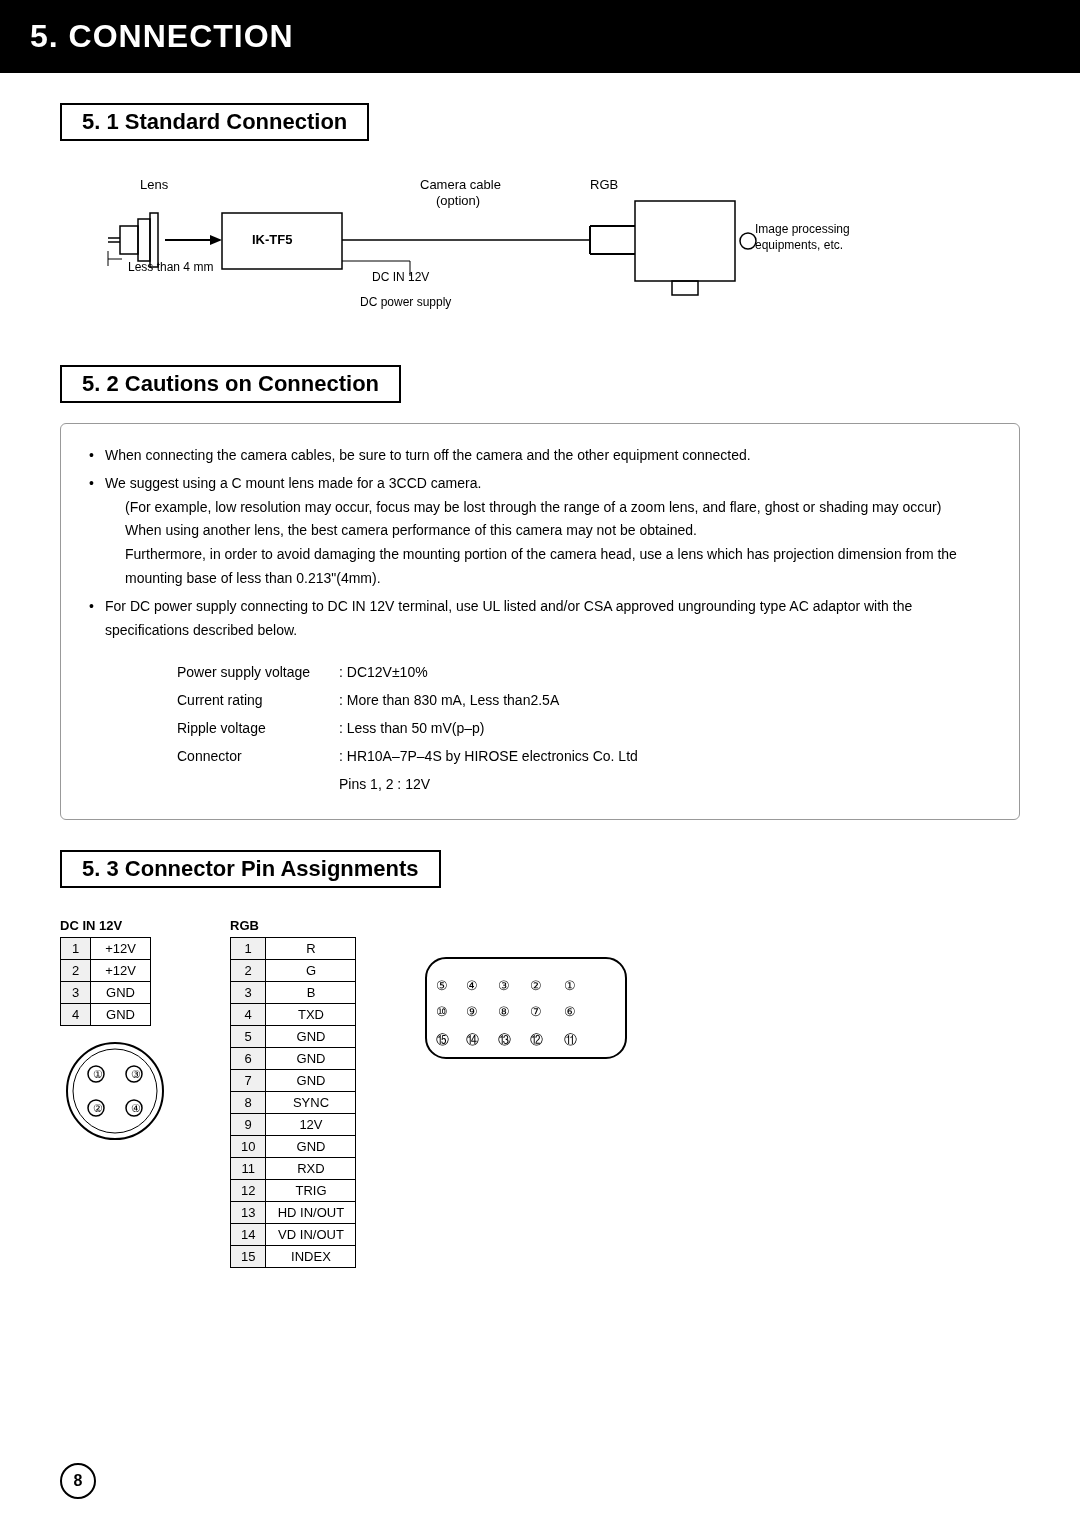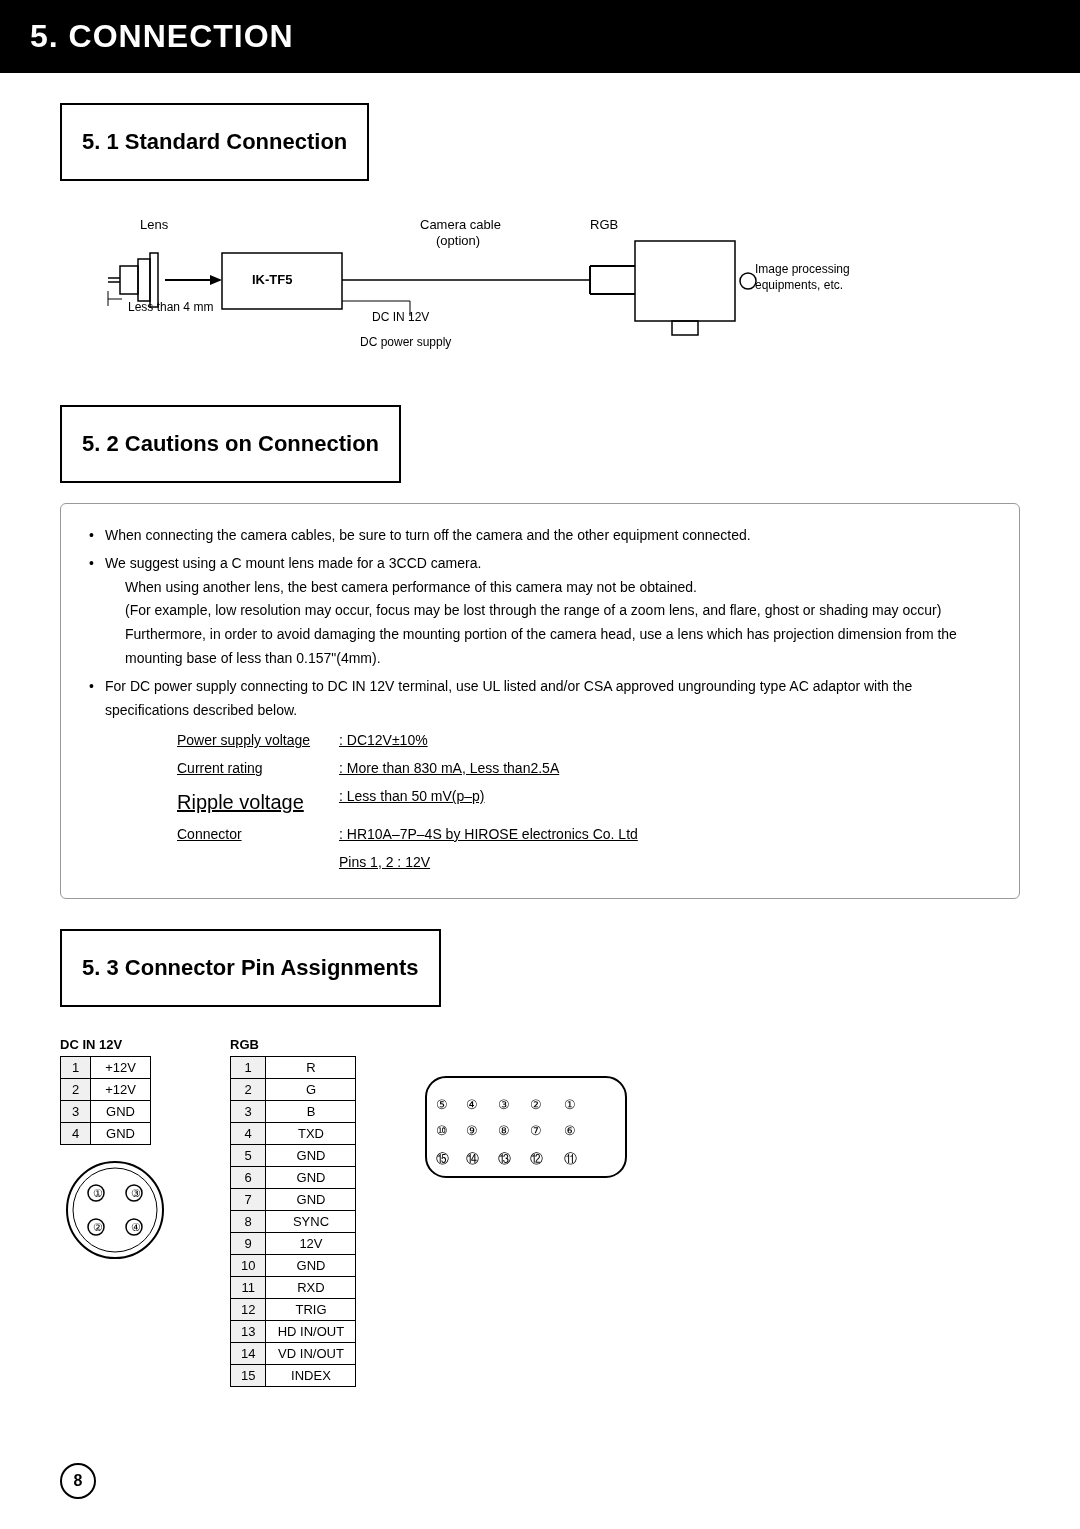--- a/index.html
+++ b/index.html
@@ -27,21 +27,21 @@
       margin: 0 -60px 30px -60px;
       font-size: 32px;
       font-weight: bold;
       letter-spacing: 1px;
     }
 
     
     .section-header {
       display: inline-block;
       border: 2.5px solid #000;
-      padding: 24px 20px;
+      padding: 4px 20px;
       font-size: 22px;
       font-weight: bold;
       margin-bottom: 20px;
     }
 
     
     .cautions-box {
       border: 1.5px solid #999;
       border-radius: 6px;
       padding: 20px 28px;
@@ -67,22 +67,21 @@
       left: 0;
     }
 
     .cautions-box .sub-text {
       padding-left: 20px;
       display: block;
     }
 
     .spec-table {
       margin-left: 80px;
-      margin-top: 4px;
-      text-decoration: underline;
+      margin-top: 16px;
     }
 
     .spec-table tr td {
       padding: 1px 6px;
       font-size: 14px;
       vertical-align: top;
     }
 
     .spec-table tr td:first-child {
       min-width: 160px;
@@ -222,40 +221,40 @@
       <span>5. 2  Cautions on Connection</span>
     </div>
 
     <div class="cautions-box">
       <ul>
         <li>
           <span>When connecting the camera cables, be sure to turn off the camera and the other equipment connected.</span>
         </li>
         <li>
           <span>We suggest using a C mount lens made for a 3CCD camera.</span>
+          <span class="sub-text">(For example, low resolution may occur, focus may be lost through the range of a zoom lens, and flare, ghost or shading may occur)</span>
           <span class="sub-text">When using another lens, the best camera performance of this camera may not be obtained.</span>
-          <span class="sub-text">(For example, low resolution may occur, focus may be lost through the range of a zoom lens, and flare, ghost or shading may occur)</span>
-          <span class="sub-text">Furthermore, in order to avoid damaging the mounting portion of the camera head, use a lens which has projection dimension from the mounting base of less than 0.157"(4mm).</span>
+          <span class="sub-text">Furthermore, in order to avoid damaging the mounting portion of the camera head, use a lens which has projection dimension from the mounting base of less than 0.213"(4mm).</span>
         </li>
         <li>
           <span>For DC power supply connecting to DC IN 12V terminal, use UL listed and/or CSA approved ungrounding type AC adaptor with the specifications described below.</span>
         </li>
       </ul>
       <table class="spec-table">
         <tbody id="spec-tbody">
             <tr>
               <td style="padding-right: 12px; font-size: 14px;">Power supply voltage</td>
               <td style="font-size: 14px;">: DC12V±10%</td>
             </tr>
             <tr>
               <td style="padding-right: 12px; font-size: 14px;">Current rating</td>
               <td style="font-size: 14px;">: More than 830 mA, Less than2.5A</td>
             </tr>
             <tr>
-              <td style="padding-right: 12px; font-size: 20px;">Ripple voltage</td>
+              <td style="padding-right: 12px; font-size: 14px;">Ripple voltage</td>
               <td style="font-size: 14px;">: Less than 50 mV(p–p)</td>
             </tr>
             <tr>
               <td style="padding-right: 12px; font-size: 14px;">Connector</td>
               <td style="font-size: 14px;">: HR10A–7P–4S by HIROSE electronics Co. Ltd</td>
             </tr>
             <tr>
               <td style="padding-right: 12px; font-size: 14px;"></td>
               <td style="font-size: 14px;">Pins 1, 2 : 12V</td>
             </tr>

